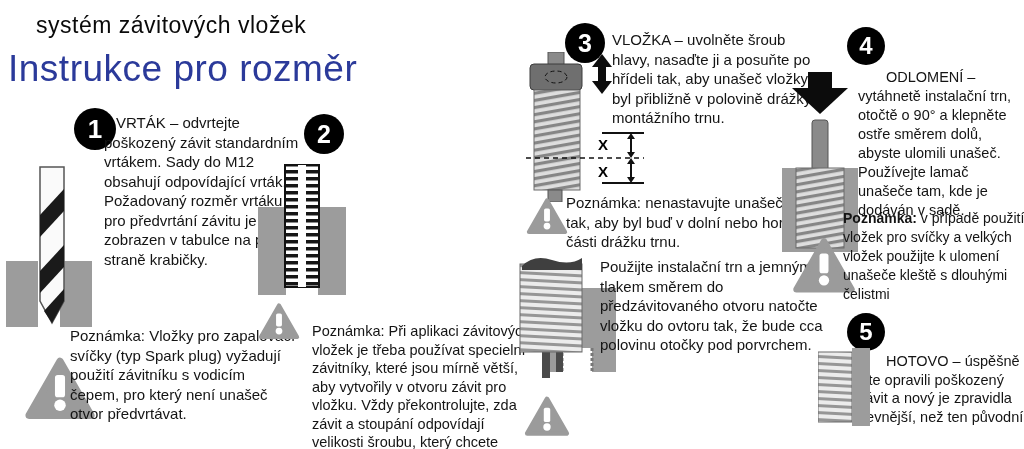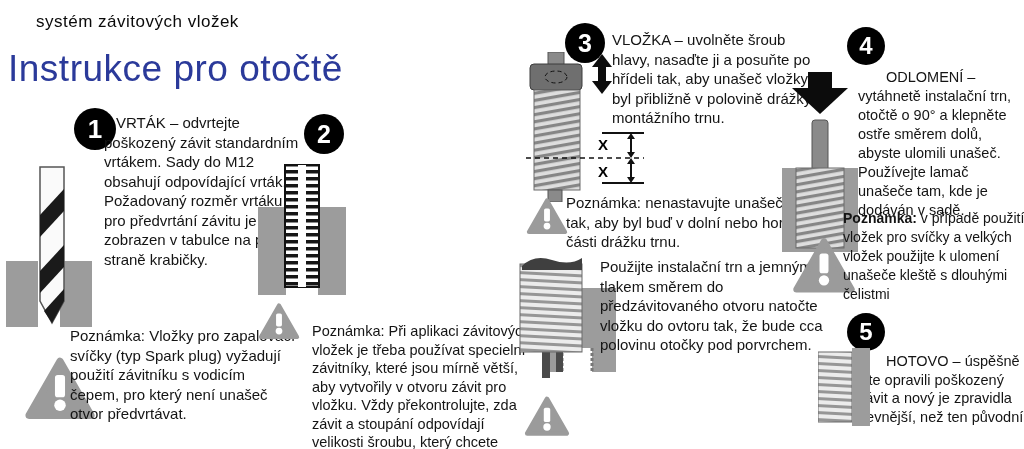--- a/index.html
+++ b/index.html
@@ -1,19 +1,19 @@
 <!DOCTYPE html>
 <html><head>
 <meta charset="utf-8">
 <style>
   html,body{margin:0;padding:0;background:#fff;}
   #page{position:relative;width:1024px;height:449px;background:#fff;overflow:hidden;
         font-family:"Liberation Sans","DejaVu Sans",sans-serif;color:#141414;}
   .abs{position:absolute;}
-  .subtitle{font-size:17px;letter-spacing:.5px;color:#0a0a0a;}
+  .subtitle{font-size:23px;letter-spacing:.5px;color:#0a0a0a;}
   .main-title{font-size:37px;color:#2b3a9a;letter-spacing:.5px;}
   .badge{background:#000;color:#fff;border-radius:50%;display:flex;align-items:center;
          justify-content:center;font-weight:bold;box-shadow:0 0 0 2px #000;}
   .step-text{font-size:15px;line-height:19.5px;}
   .step-text b,.note-text b{font-weight:normal;}
   .note-text{font-size:14.5px;line-height:18.5px;margin-top:32px;}
   .small-note{font-size:14px;line-height:19px;}
   .dim-x{font-size:15px;font-weight:bold;color:#000;}
   svg{display:block;}
 </style>
@@ -33,21 +33,21 @@
     <pattern id="threadH" width="8" height="7" patternUnits="userSpaceOnUse">
       <rect width="8" height="7" fill="#ffffff"></rect>
         <rect width="8" height="3.5" fill="#161616"></rect>
     </pattern>
   </defs>
 </svg>
 
 <div id="page">
 
   <div class="abs subtitle" style="left:36px;top:12px">systém závitových vložek</div>
-  <div class="abs main-title" style="left:8px;top:48px">Instrukce pro otočtě</div>
+  <div class="abs main-title" style="left:8px;top:48px">Instrukce pro rozměr</div>
 
   <div class="abs badge" style="left:76px;top:110px;width:38px;height:38px;font-size:26px">
       <span>1</span>
     </div>
 
   <div class="abs step-text" style="left:104px;top:113px;width:198px;text-indent:12px">
     <b>VRTÁK</b>
     <span>– odvrtejte poškozený závit standardním vrtákem. Sady do M12 obsahují odpovídající vrták. Požadovaný rozměr vrtáku pro předvrtání závitu je zobrazen v tabulce na přední straně krabičky.</span>
   </div>
 

